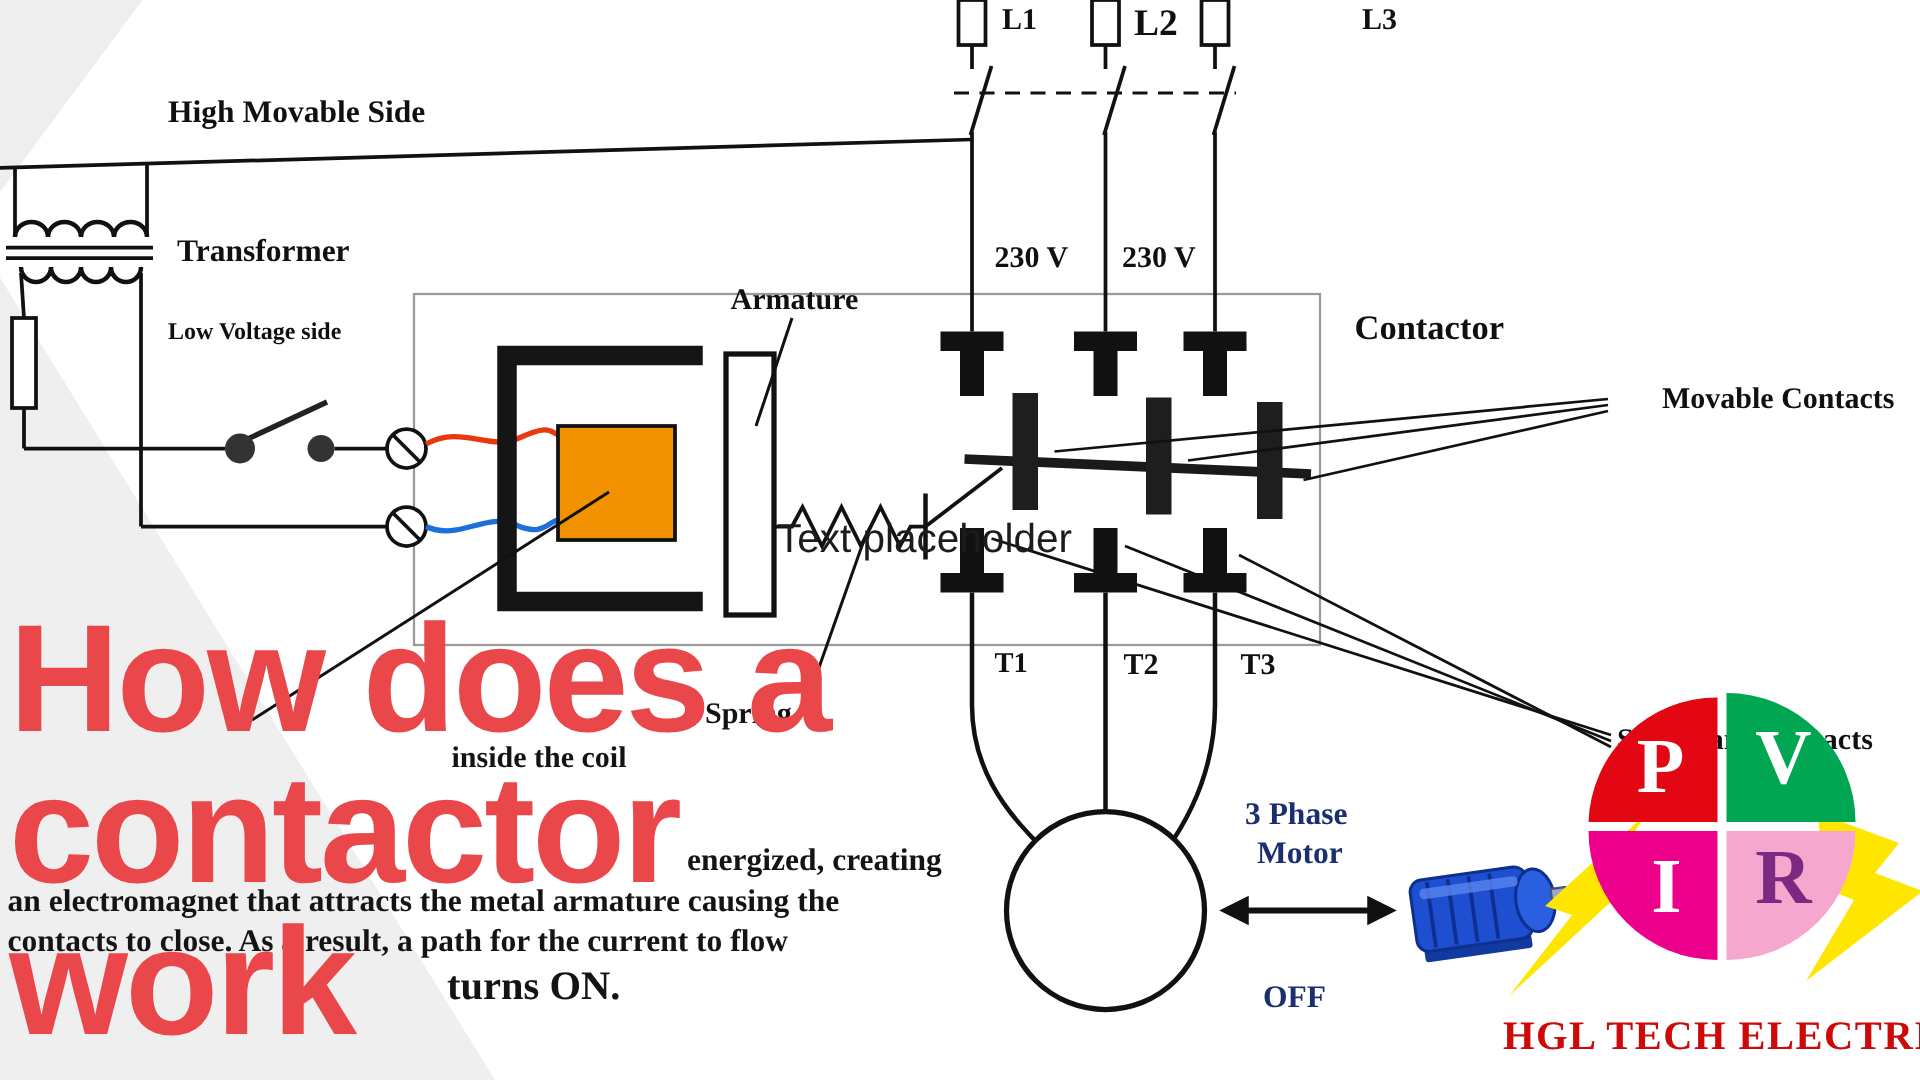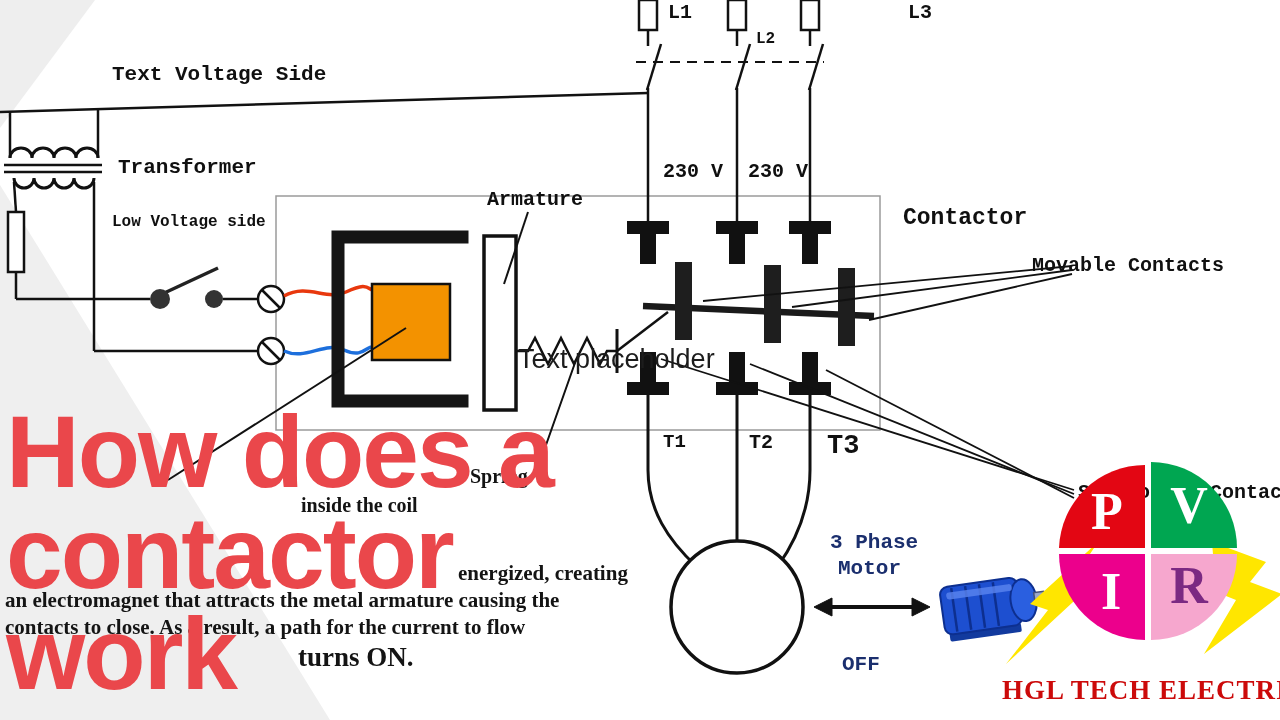--- a/index.html
+++ b/index.html
@@ -1,18 +1,18 @@
 <!DOCTYPE html>
 <html><head>
 <meta charset="utf-8">
 <style>
   html,body{margin:0;padding:0;background:#888;}
   #stage{position:relative;width:1280px;height:720px;background:#ffffff;overflow:hidden;
          font-family:"Liberation Serif",serif;}
-  .lbl{position:absolute;font-family:Liberation Mono, monospace;font-weight:700;
+  .lbl{position:absolute;font-family:Liberation Serif, serif;font-weight:700;
        color:#101010;white-space:nowrap;line-height:1;z-index:2;}
   .navy{color:#1b2f6e;}
   .caption{position:absolute;font-family:"Liberation Serif",serif;font-weight:700;
            color:#141414;white-space:nowrap;line-height:1;z-index:1;}
   #title{position:absolute;left:6px;top:402px;z-index:7;
          font-family:"Liberation Sans",sans-serif;font-weight:700;
          font-size:102px;line-height:101px;letter-spacing:-2px;color:#ea474b;}
   #watermark{position:absolute;left:518px;top:344px;z-index:3;
              font-family:"Liberation Sans",sans-serif;font-size:27px;color:#1c1c1c;}
   #brand{position:absolute;left:1002px;top:675px;z-index:6;
@@ -166,38 +166,38 @@
     <path d="M1145,548 L1145,465 A86,86 0 0 0 1059,548 Z" fill="#e30613"></path>
     <path d="M1151,548 L1237,548 A86,86 0 0 0 1151,462 Z" fill="#00a651"></path>
     <path d="M1145,554 L1059,554 A86,86 0 0 0 1145,640 Z" fill="#ec008c"></path>
     <path d="M1151,554 L1151,640 A86,86 0 0 0 1237,554 Z" fill="#f6a7ce"></path>
   </svg>
   <div class="logo-letter" style="left:1107px;top:512px;">P</div>
   <div class="logo-letter" style="left:1189px;top:506px;">V</div>
   <div class="logo-letter" style="left:1111px;top:592px;">I</div>
   <div class="logo-letter" style="left:1189px;top:586px;color:#7b2982;">R</div>
 
-  <div class="lbl" style="left:112px;top:64px;font-size:21px;">Text Voltage Side</div>
+  <div class="lbl" style="left:112px;top:64px;font-size:21px;">High Movable Side</div>
   <div class="lbl" style="left:118px;top:157px;font-size:21px;">Transformer</div>
   <div class="lbl" style="left:112px;top:214px;font-size:16px;">Low Voltage side</div>
   <div class="lbl" style="left:487px;top:190px;font-size:20px;">Armature</div>
   <div class="lbl" style="left:903px;top:207px;font-size:23px;">Contactor</div>
-  <div class="lbl" style="left:1032px;top:256px;font-size:20px;">Movable Contacts</div>
+  <div class="lbl" style="left:1108px;top:256px;font-size:20px;">Movable Contacts</div>
   <div class="lbl" style="left:1078px;top:483px;font-size:20px;z-index:1;">Stationary Contacts</div>
 
   <div class="lbl" style="left:668px;top:3px;font-size:20px;">L1</div>
-  <div class="lbl" style="left:756px;top:3px;font-size:16px;margin-top:28px;">L2</div>
+  <div class="lbl" style="left:756px;top:3px;font-size:25px;">L2</div>
   <div class="lbl" style="left:872px;top:3px;font-size:20px;margin-left:36px;">L3</div>
 
   <div class="lbl" style="left:663px;top:162px;font-size:20px;">230 V</div>
   <div class="lbl" style="left:748px;top:162px;font-size:20px;">230 V</div>
 
   <div class="lbl" style="left:663px;top:433px;font-size:19px;">T1</div>
   <div class="lbl" style="left:749px;top:433px;font-size:20px;">T2</div>
-  <div class="lbl" style="left:827px;top:433px;font-size:27px;">T3</div>
+  <div class="lbl" style="left:827px;top:433px;font-size:20px;">T3</div>
 
   <div class="lbl navy" style="left:830px;top:532px;font-size:21px;">3 Phase</div>
   <div class="lbl navy" style="left:838px;top:558px;font-size:21px;">Motor</div>
   <div class="lbl navy" style="left:842px;top:654px;font-size:21px;text-align:right;">OFF</div>
 
   <div class="caption" style="left:470px;top:466px;font-size:20px;">Spring</div>
   <div class="caption" style="left:301px;top:495px;font-size:20px;">inside the coil</div>
   <div class="caption" style="left:458px;top:563px;font-size:21px;">energized, creating</div>
   <div class="caption" style="left:5px;top:617px;font-size:21px;">contacts to close. As a result, a path for the current to flow</div>
   <div class="caption" style="left:5px;top:590px;font-size:21px;">an electromagnet that attracts the metal armature causing the</div>

